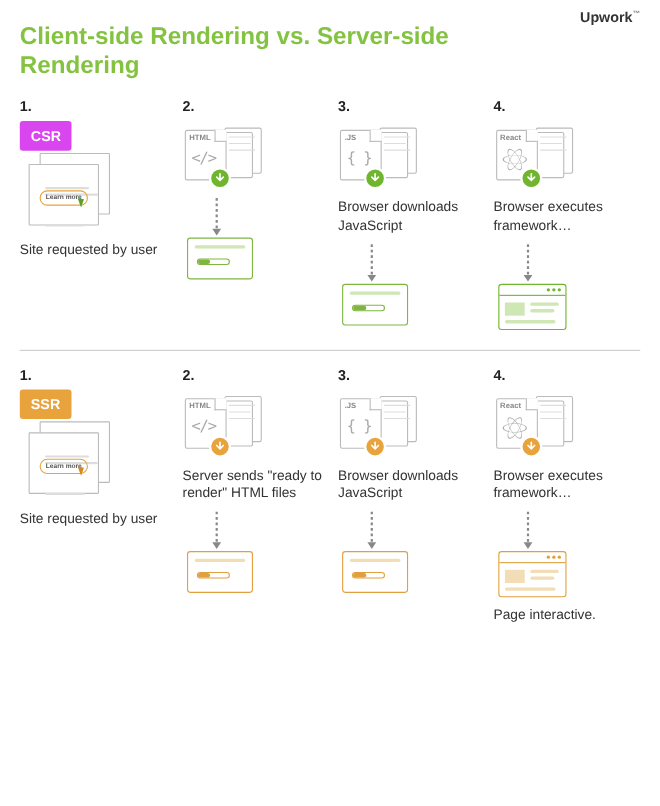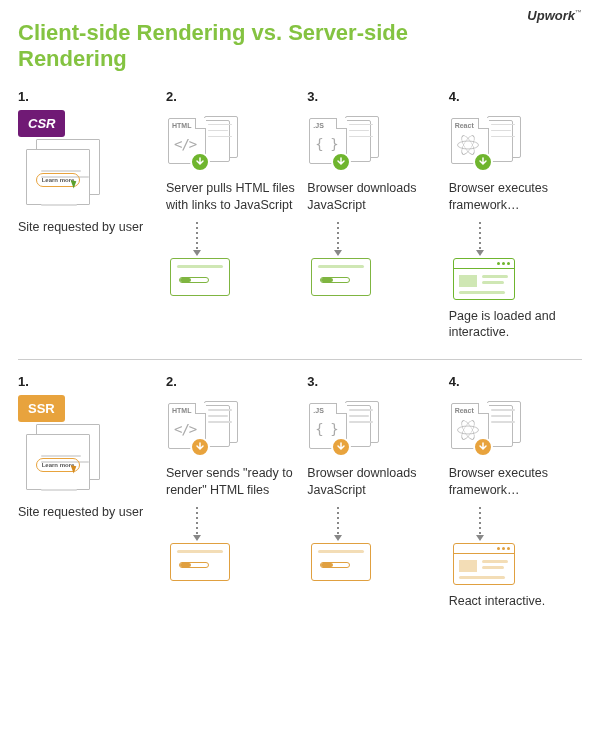--- a/index.html
+++ b/index.html
@@ -12,21 +12,21 @@
     padding: 12px 18px;
     position: relative;
   }
   .logo {
     position: absolute;
     top: 8px; right: 18px;
     font-weight: 700;
     font-size: 13px;
     color: #333;
   }
-  .logo .up { font-weight: 800; font-style: italic; }
+  .logo .up { font-weight: 800; }
   .logo .tm { font-size: 7px; vertical-align: super; color:#888;}
   h1.title {
     color: #84c341;
     font-size: 22px;
     font-weight: 700;
     line-height: 1.2;
     margin-top: 8px;
     margin-bottom: 16px;
     max-width: 420px;
   }
@@ -36,21 +36,21 @@
   .num { font-weight: 700; font-size: 13px; color: #222; margin-bottom: 6px; }
   .badge {
     display: inline-block;
     color: #fff;
     font-weight: 700;
     font-size: 13px;
     padding: 6px 10px;
     border-radius: 3px;
     margin-bottom: 4px;
   }
-  .badge.green { background: #701a75; font-style: italic; }
+  .badge.green { background: #d946ef; }
   .badge.orange { background: #e8a33d; }
   
   .pages {
     position: relative;
     width: 82px; height: 72px;
     margin-top: -2px;
   }
   .pages .sheet {
     position: absolute;
     border: 1px solid #bbb;
@@ -277,21 +277,20 @@
         <div class="doch dh3"></div>
       <div class="doc d3"></div>
       <div class="lbl">HTML</div>
       <div class="glyph">&lt;/&gt;</div>
       <div class="dlcircle g">
           <svg viewBox="0 0 10 10">
             <path d="M5 1v5M2 4l3 3 3-3" stroke="#fff" stroke-width="1.5" fill="none" stroke-linecap="round"></path>
           </svg>
         </div>
     </div>
-    <div class="caption">Server pulls HTML files with links to JavaScript</div>
     <div class="darrow"></div>
     <div class="winload g">
         <div class="bar"></div>
         <div class="prog"></div>
       </div>
   </div>
 
   <div class="col">
     <div class="num">3.</div>
     <div class="filestack">
@@ -343,21 +342,20 @@
         <div class="dots">
           <i></i>
           <i></i>
           <i></i>
         </div>
       <div class="block"></div>
         <div class="ln ln1"></div>
         <div class="ln ln2"></div>
         <div class="ln ln3"></div>
     </div>
-    <div class="caption">Page is loaded and interactive.</div>
   </div>
 </div>
 
 <hr class="divider">
 
 <div class="section">
 
   <div class="col col1">
     <div class="num">1.</div>
     <div class="badge orange">SSR</div>
@@ -450,15 +448,15 @@
         <div class="dots">
           <i></i>
           <i></i>
           <i></i>
         </div>
       <div class="block"></div>
         <div class="ln ln1"></div>
         <div class="ln ln2"></div>
         <div class="ln ln3"></div>
     </div>
-    <div class="caption">React interactive.</div>
+    <div class="caption">Page interactive.</div>
   </div>
 </div>
 
 </body></html>

